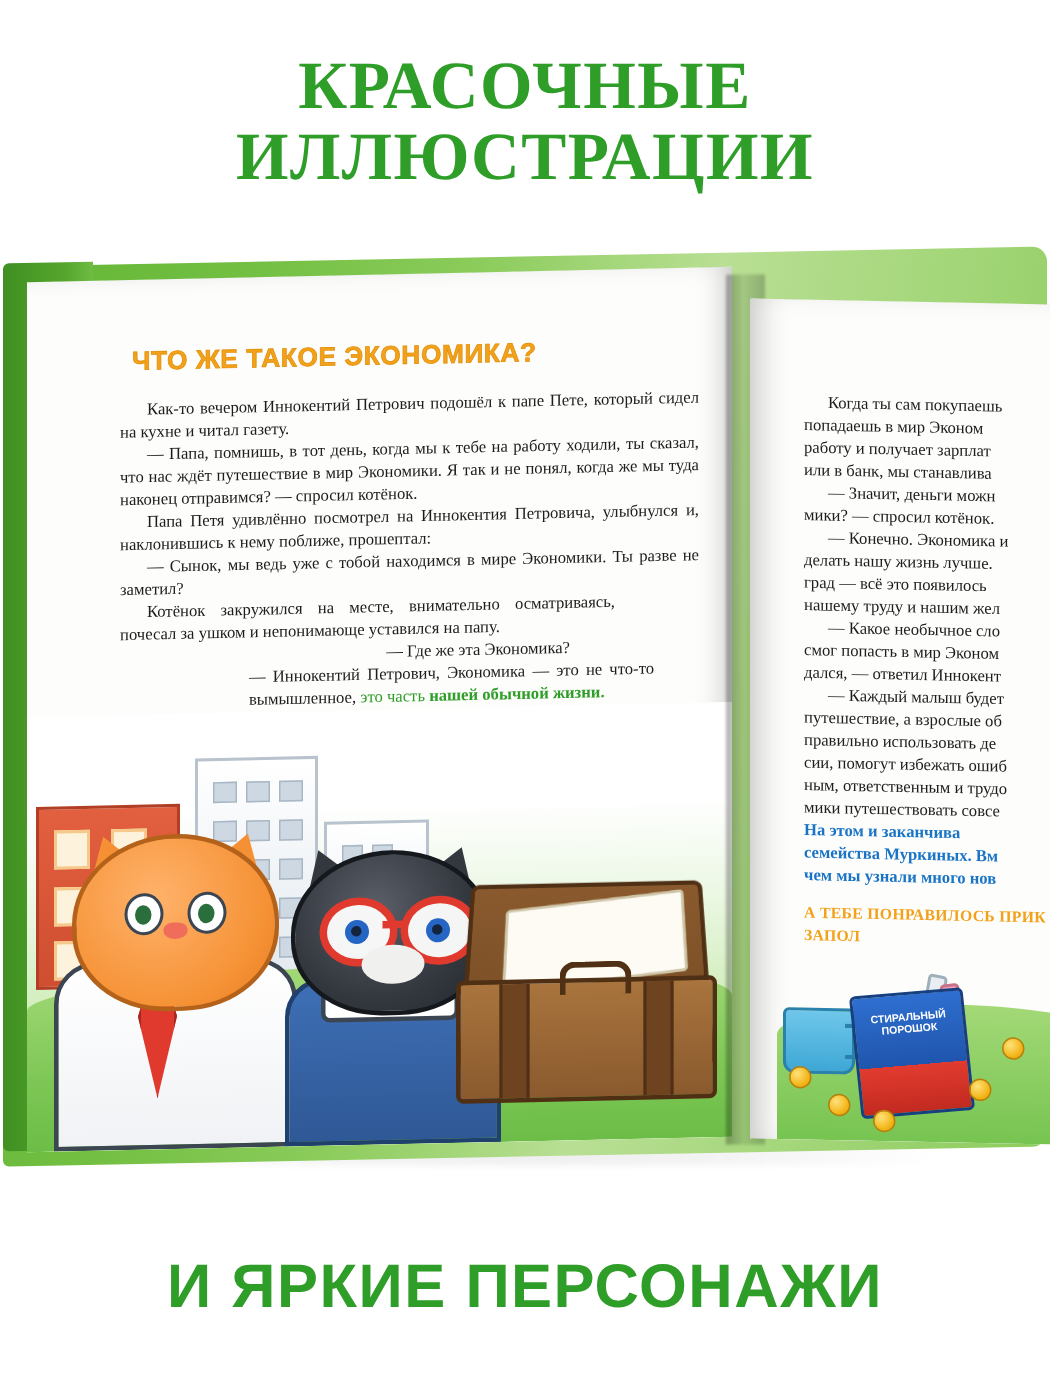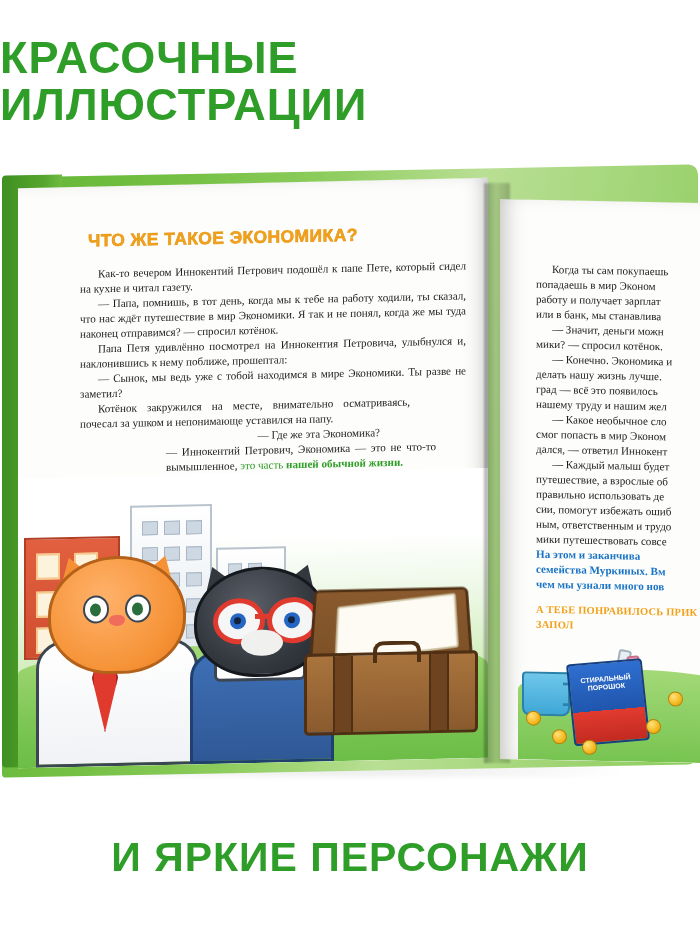--- a/index.html
+++ b/index.html
@@ -14,27 +14,27 @@
     overflow: hidden;
     font-family: "Liberation Sans", sans-serif;
   }
 
   
   .headline-top {
     position: absolute;
     left: 0;
     top: 34px;
     width: 700px;
-    text-align: left;
+    text-align: center;
     color: #2f9e28;
     font-weight: bold;
     font-size: 45px;
     line-height: 1.05;
     letter-spacing: 1px;
-    font-family: Liberation Sans, sans-serif;
+    font-family: Liberation Serif, serif;
     text-transform: uppercase;
   }
   .headline-top .line2 { display: block; }
 
   
   .headline-bottom {
     position: absolute;
     left: 0;
     bottom: 52px;
     width: 700px;

